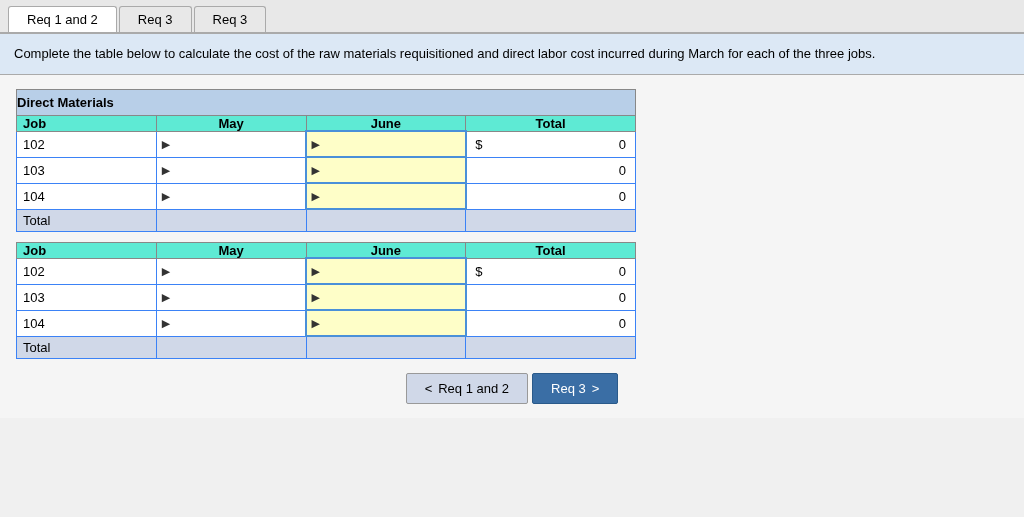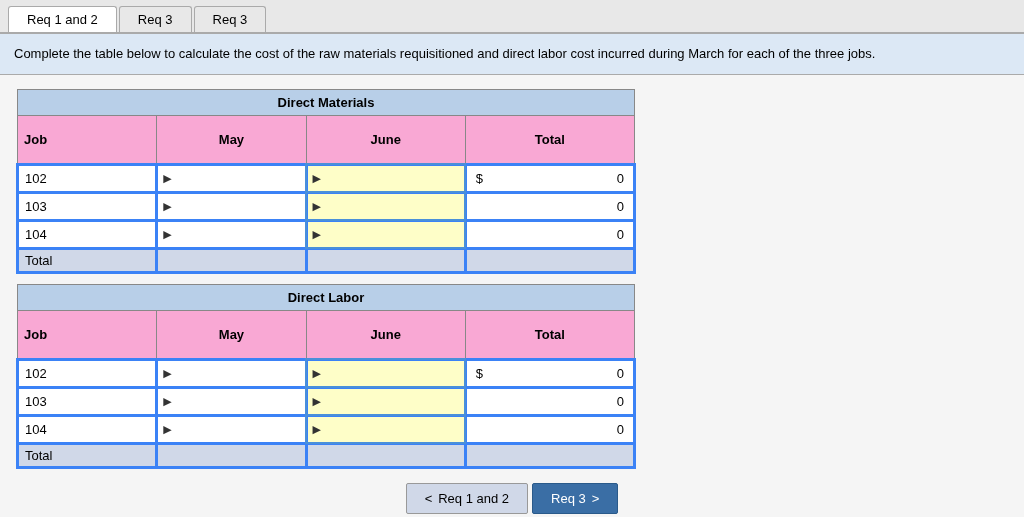--- a/index.html
+++ b/index.html
@@ -43,42 +43,41 @@
     }
 
     .section-table {
       width: 620px;
       border-collapse: collapse;
       margin-bottom: 0;
     }
 
     .section-header {
       background: #b8cfe8;
-      text-align: center;
       font-weight: bold;
       padding: 5px 0;
       font-size: 13px;
       border: 1px solid #888;
     }
 
     .col-header {
-      background: #f9a8d4;
+      background: #5eead4;
       font-weight: bold;
-      padding: 16px 6px;
+      padding: 0 6px;
       border: 1px solid #888;
       font-size: 13px;
     }
 
     .col-job { width: 140px; }
     .col-may { width: 150px; }
     .col-june { width: 160px; }
     .col-total { width: 170px; }
 
     td {
-      border: 3px solid #3b82f6;
+      border: 1px solid #3b82f6;
       padding: 3px 5px;
       vertical-align: middle;
       font-size: 13px;
     }
 
     .row-label {
       background: #fff;
       padding: 3px 6px;
     }
 
@@ -279,23 +278,20 @@
 
   <table class="section-table">
     <colgroup>
       <col class="col-job">
       <col class="col-may">
       <col class="col-june">
       <col class="col-total">
     </colgroup>
     <thead>
       <tr>
-        <td colspan="4" class="section-header">Direct Labor</td>
-      </tr>
-      <tr>
         <td class="col-header">Job</td>
         <td class="col-header" style="text-align:center;">May</td>
         <td class="col-header" style="text-align:center;">June</td>
         <td class="col-header" style="text-align:center;">Total</td>
       </tr>
     </thead>
     <tbody id="dl-body">
 
     <tr>
           <td class="row-label">102</td>

